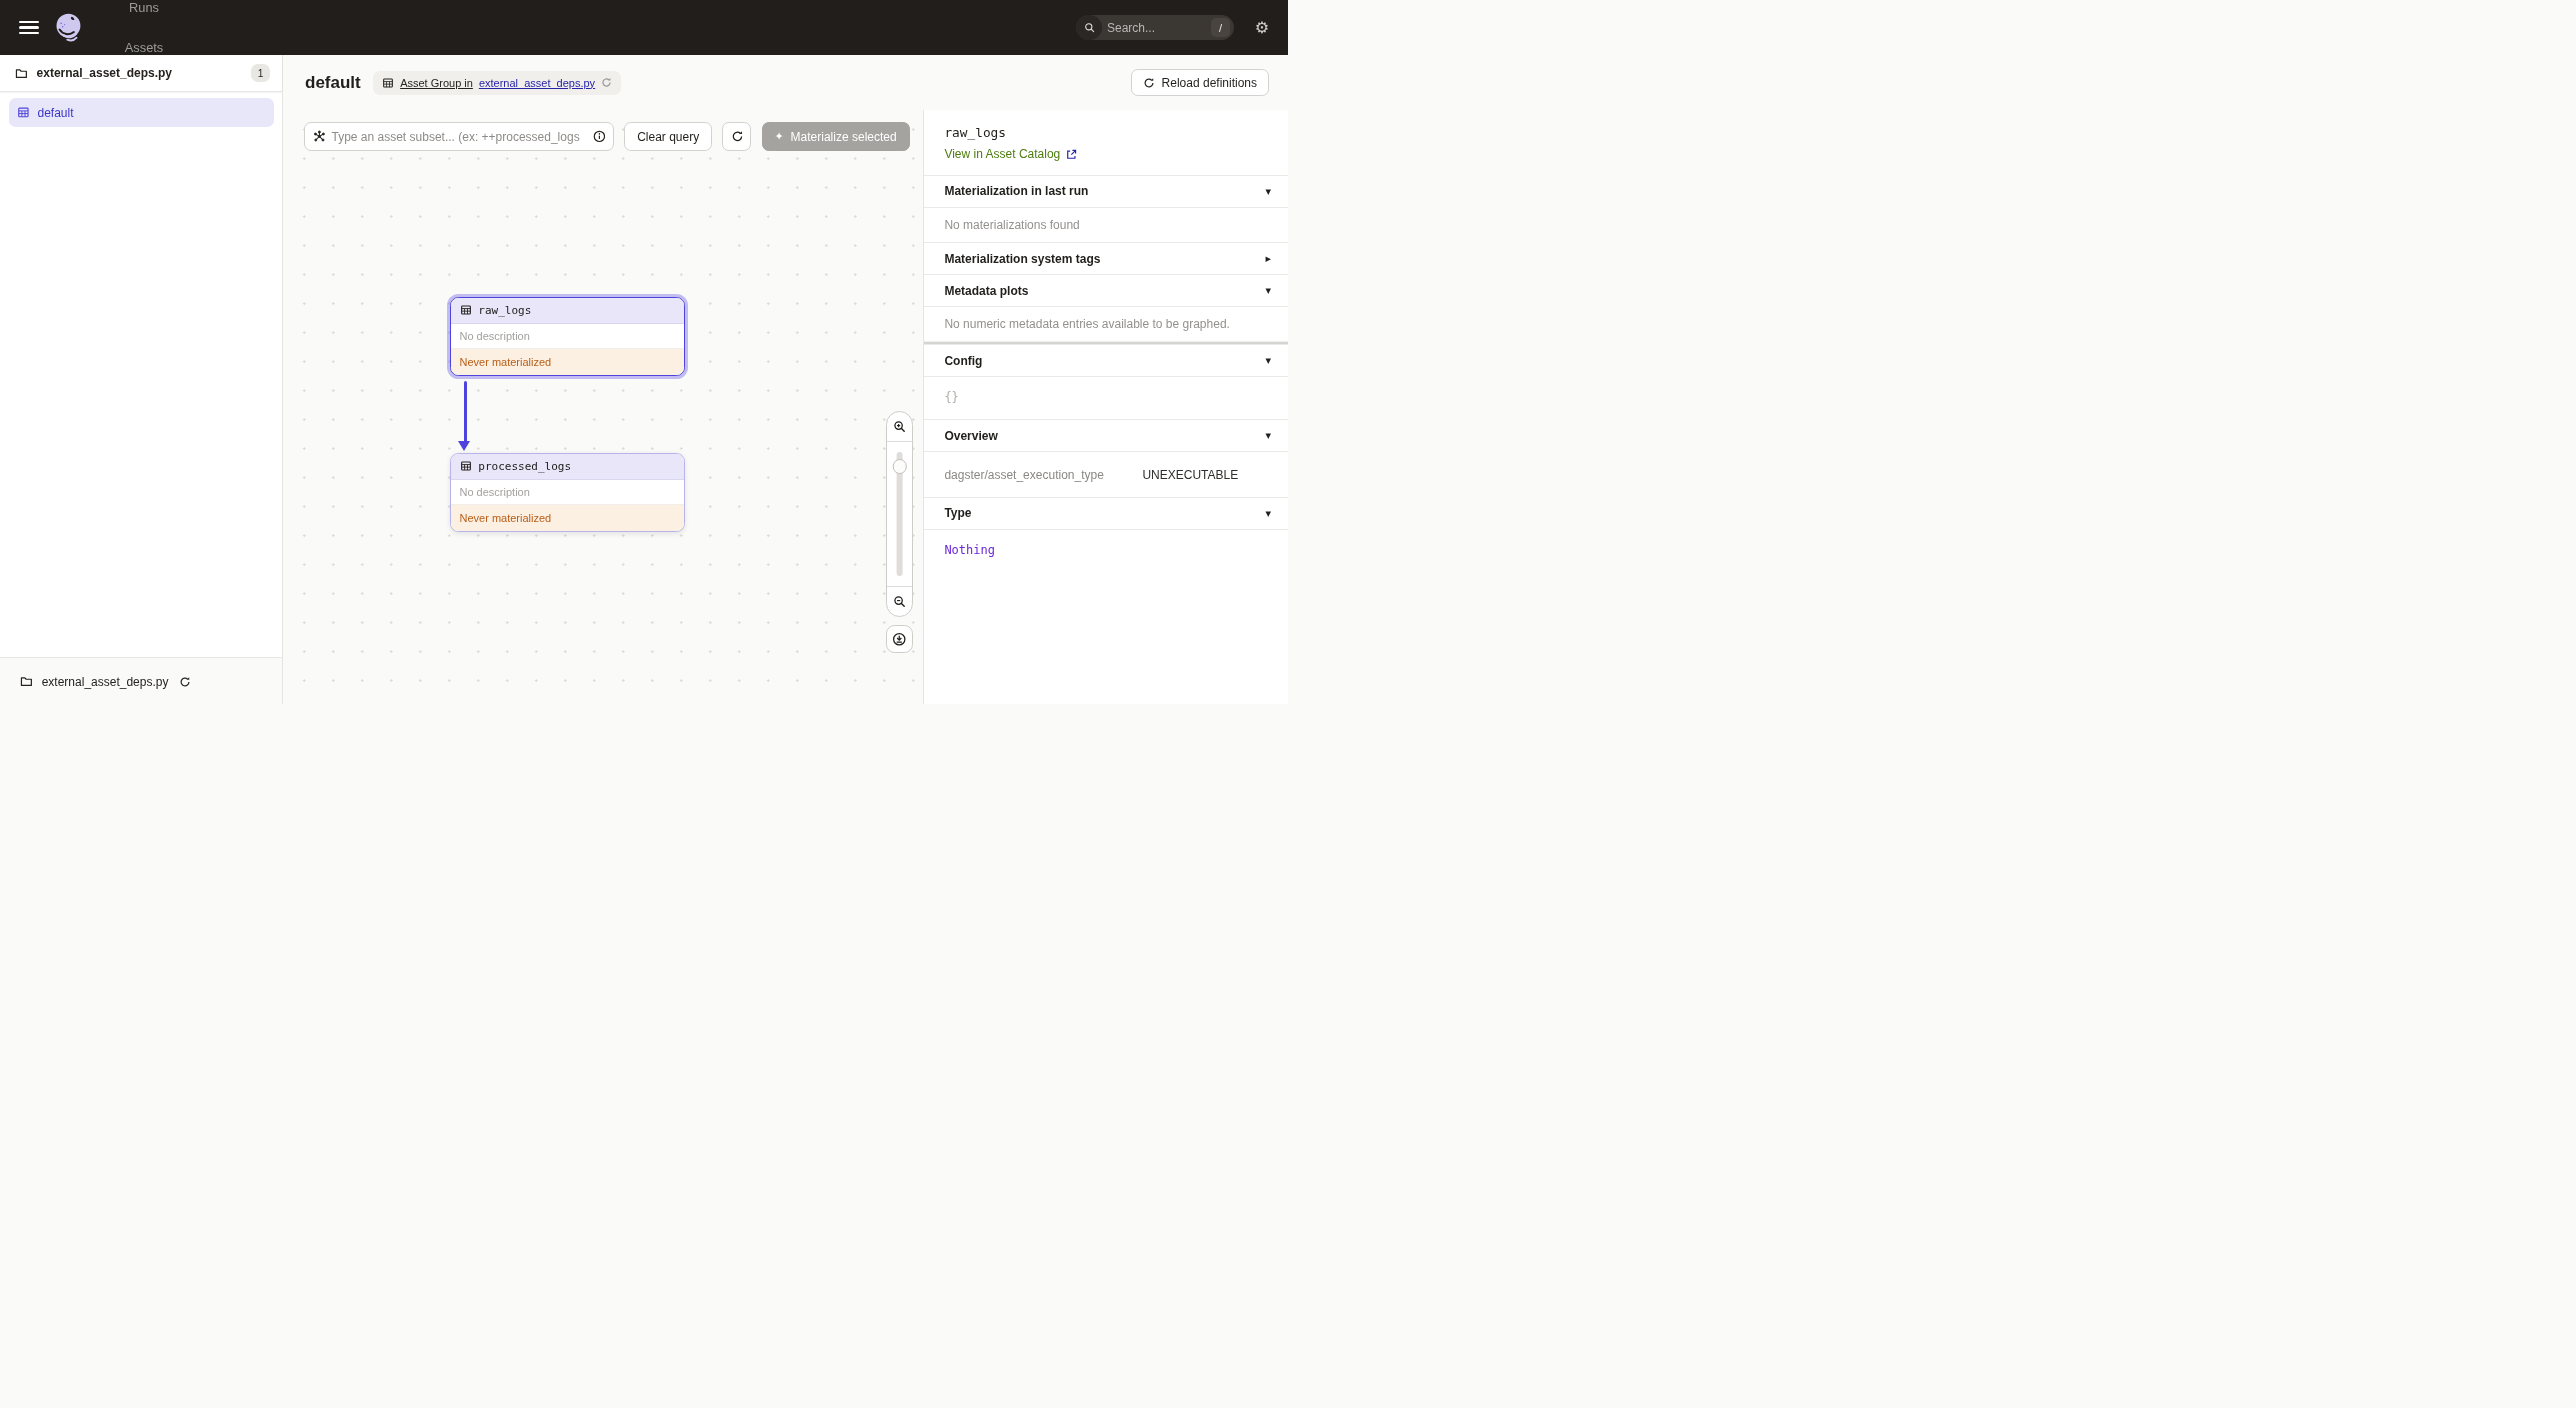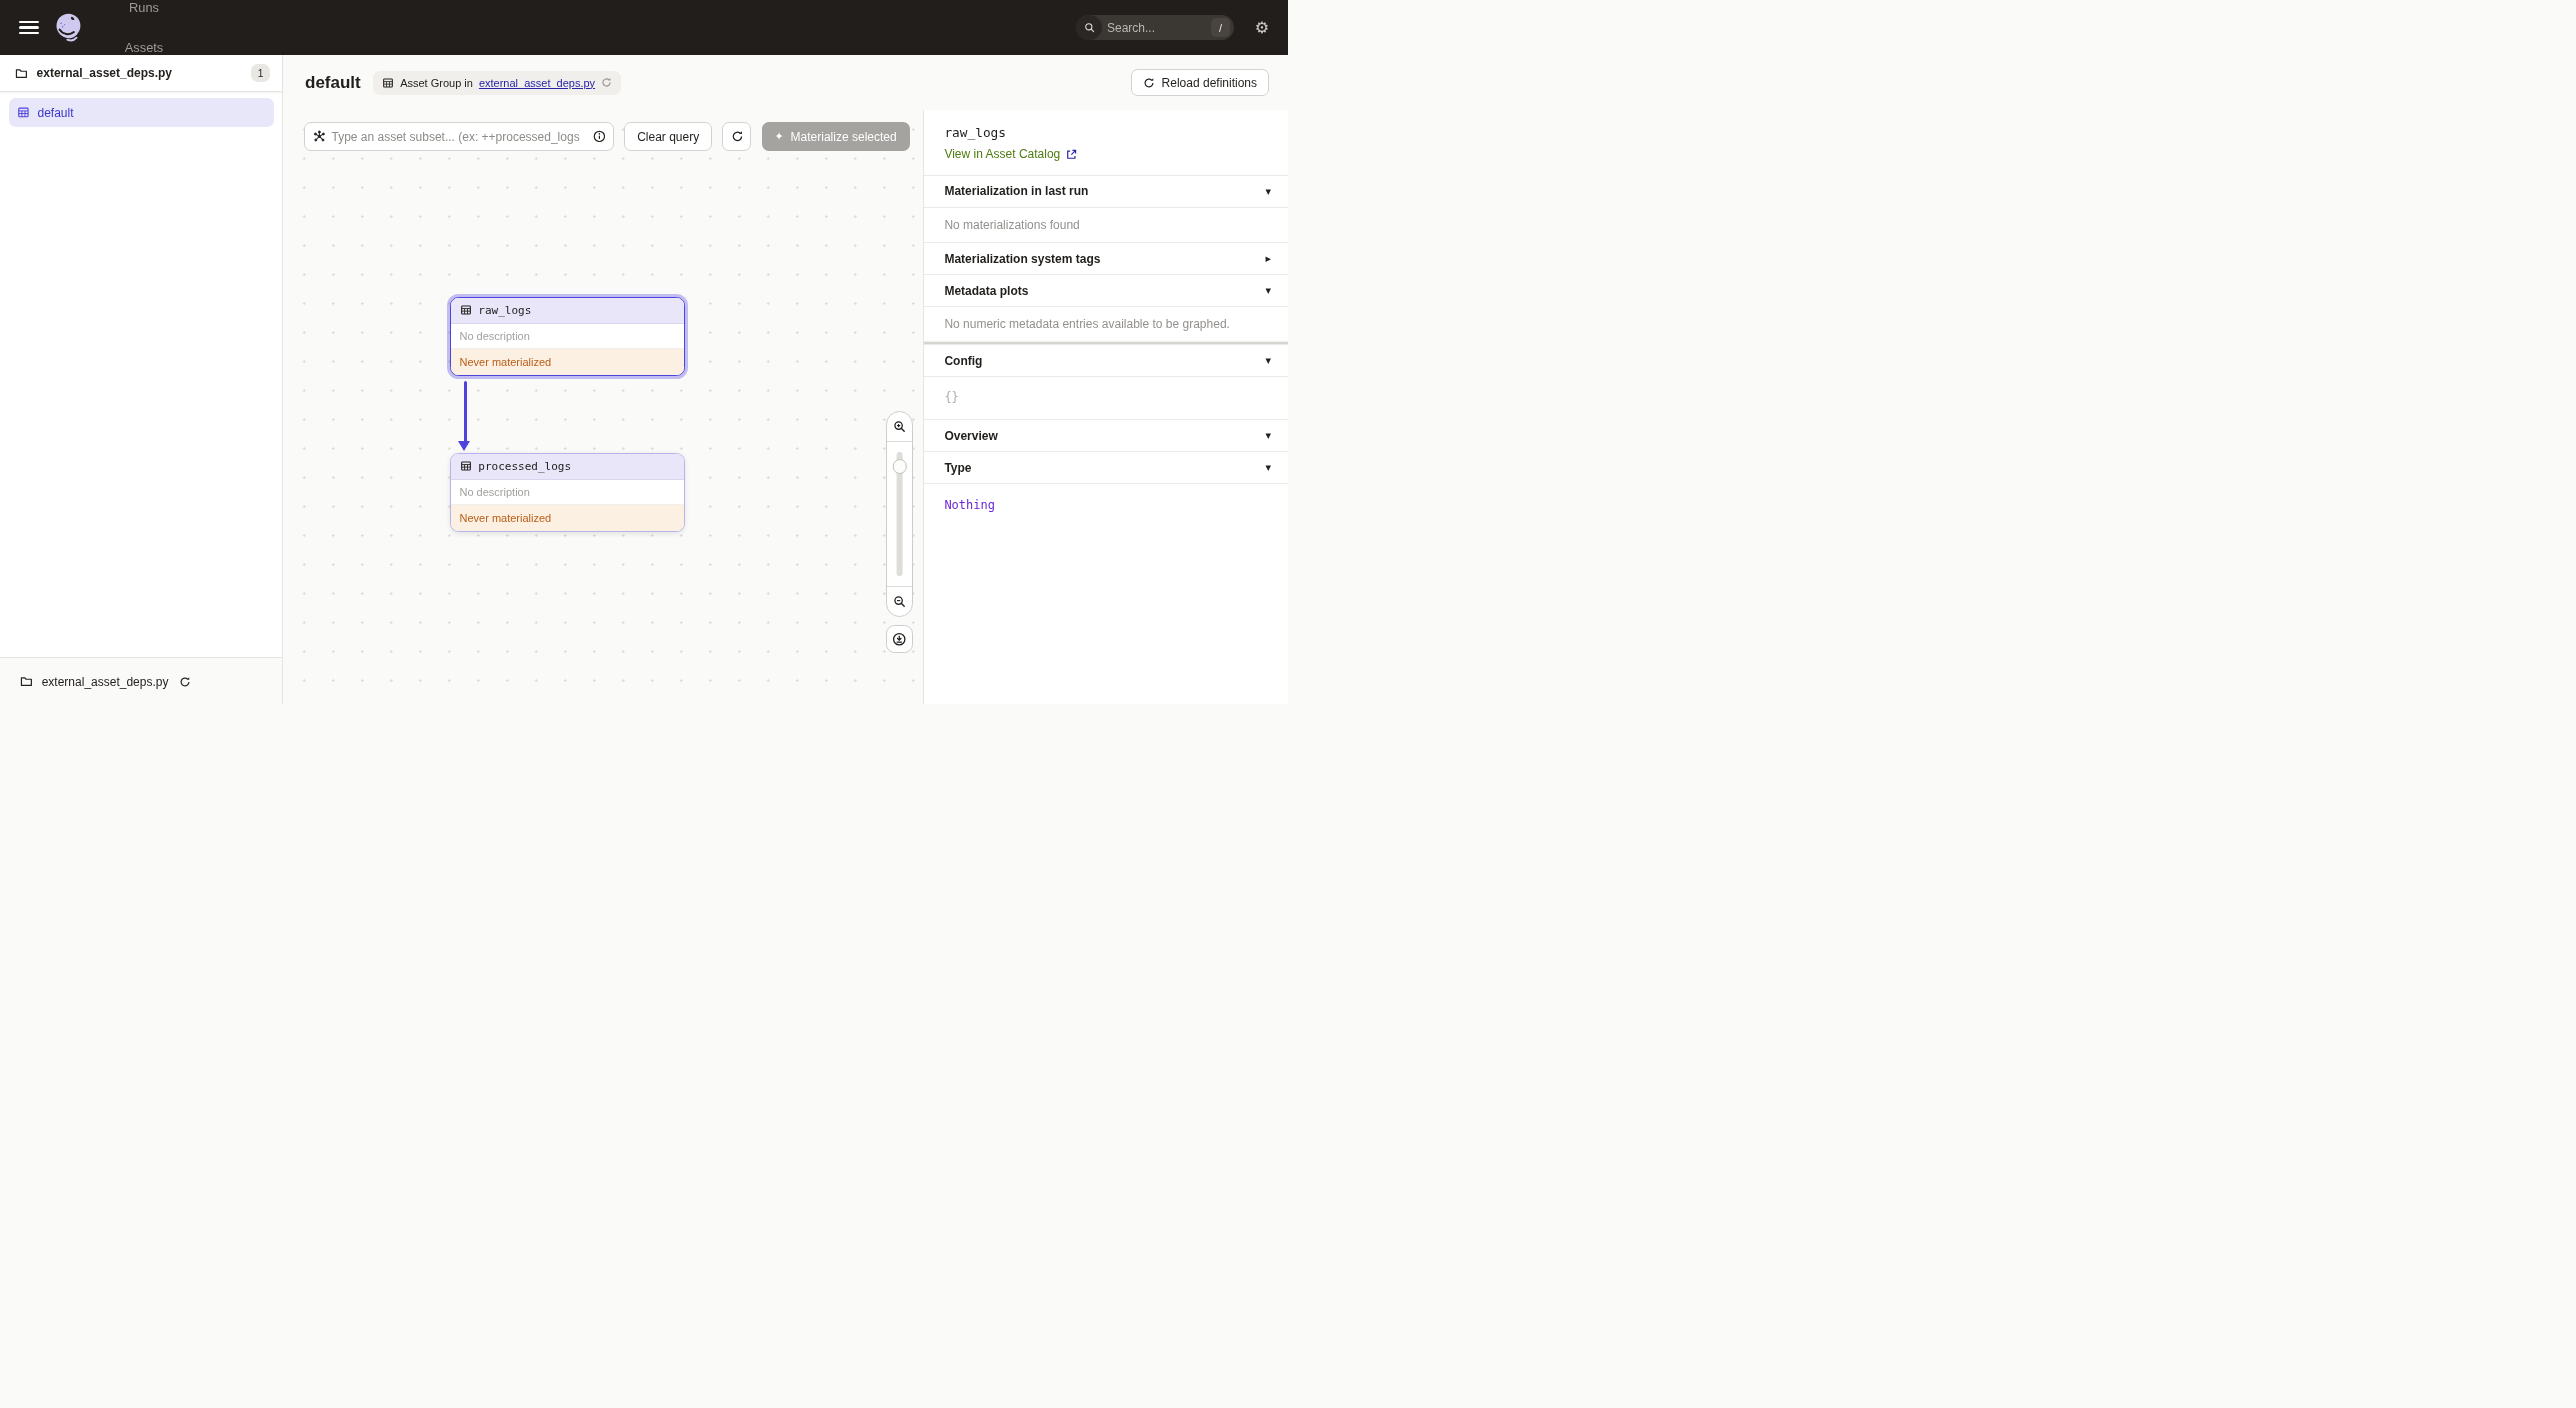--- a/index.html
+++ b/index.html
@@ -32,21 +32,21 @@
   .side-group { margin:6px 8.5px; height:29px; border-radius:6.8px; background:#E8E7FA; color:#3B35C9; display:flex; align-items:center; padding:0 8.5px; gap:7.7px; font-size:12px; cursor:pointer; }
   .side-group .gicon { color:#4F43DD; display:flex; }
   .side-footer { position:absolute; left:0; right:0; bottom:0; height:48px; background:#FAFAF9; border-top:0.9px solid #E7E5E2; display:flex; align-items:center; padding:0 20.4px; gap:8.5px; cursor:pointer; }
   .side-footer .label { font-size:12px; }
   .side-footer .ricon { color:#26231F; display:flex; margin-left:1.7px; }
 
   
   .main { flex:1; display:flex; flex-direction:column; min-width:0; }
   .main-header { height:55px; display:flex; align-items:center; padding:0 19px 0 22px; background:#FAFAF9; }
   .page-title { font-size:17px; font-weight:700; color:#211F1C; margin-right:12px; }
-  .group-pill { display:flex; align-items:center; gap:6px; background:#F0EFEC; border-radius:6.8px; height:24px; padding:0 9.4px; font-size:11px; color:#26231F; }
+  .group-pill { display:flex; align-items:center; gap:6px; background:#F0EFEC; border-radius:6.8px; height:24px; padding:0 9.4px; font-size:11px; color:#26231F;text-decoration:underline; }
   .group-pill .link { color:#2823A8; text-decoration:underline; cursor:pointer; }
   .group-pill .ref { color:#97948F; display:flex; cursor:pointer; }
   .reload-btn { margin-left:auto; display:flex; align-items:center; gap:6.8px; height:27px; padding:0 11px; background:#FFFFFF; border:0.9px solid #D4D2CE; border-radius:6.8px; font-size:12px; cursor:pointer; color:#211F1C; }
 
   .dotted { background-image:radial-gradient(circle,#DDDBD8 1.3px,transparent 1.4px); background-size:29px 29px; background-position:6.8px 5.1px; }
   .tabs-row { height:43px; display:flex; align-items:flex-end; padding:0 13.6px 0 22px; border-bottom:0.9px solid #E7E5E2; background-color:#FAFAF9; }
   .tab { font-size:12.8px; padding:0 1.7px 12px; margin-right:22px; cursor:pointer; color:#4A4842; font-weight:500; position:relative; }
   .tab.active { color:#4F43DD; font-weight:600; }
   .tab.active:after { content:""; position:absolute; left:0; right:0; bottom:-0.9px; height:2.1px; background:#4F43DD; }
   .global-lineage { margin-left:auto; display:flex; align-items:center; gap:6px; color:#2823A8; font-size:12px; padding-bottom:10.2px; cursor:pointer; }
@@ -362,20 +362,24 @@
           <div class="sec-head">
             <span class="t">Config</span>
             <span class="caret">▾</span>
           </div>
           <div class="cfg mono">{}</div>
 
           <div class="sec-head">
             <span class="t">Overview</span>
             <span class="caret">▾</span>
           </div>
+          <div class="kv-row">
+            <span class="kv-key">dagster/asset_execution_type</span>
+            <span class="kv-val">UNEXECUTABLE</span>
+          </div>
 
           <div class="sec-head">
             <span class="t">Type</span>
             <span class="caret">▾</span>
           </div>
           <div class="type-val mono">Nothing</div>
         </div>
       </div>
     </div>
   </div>

